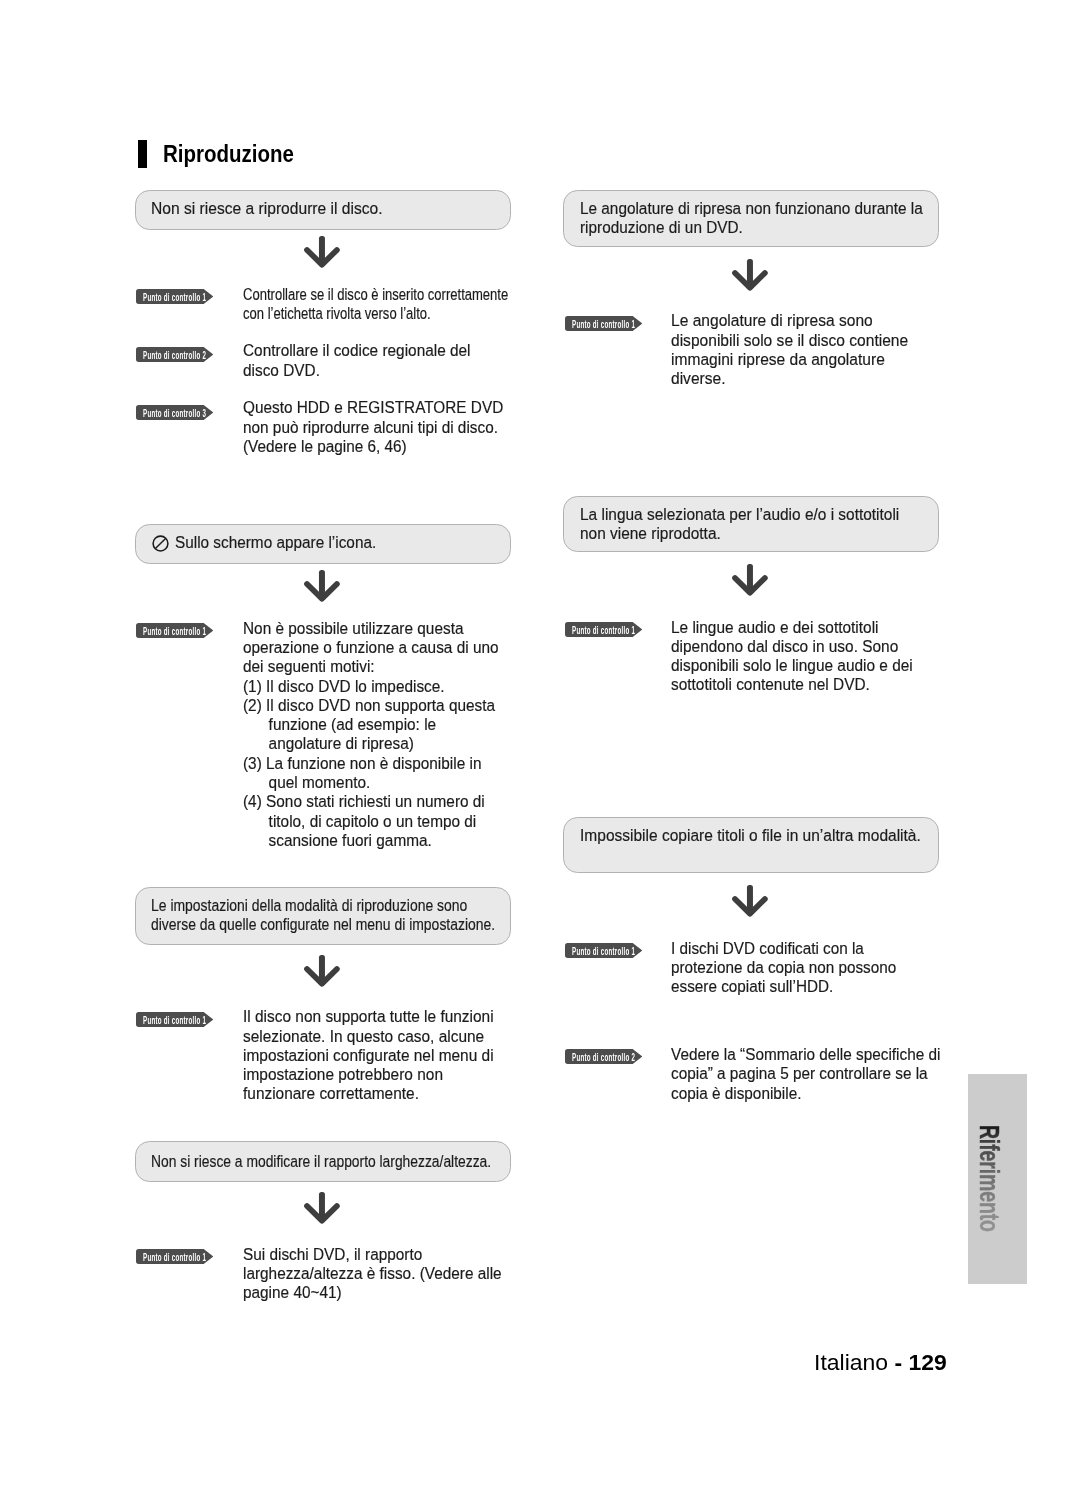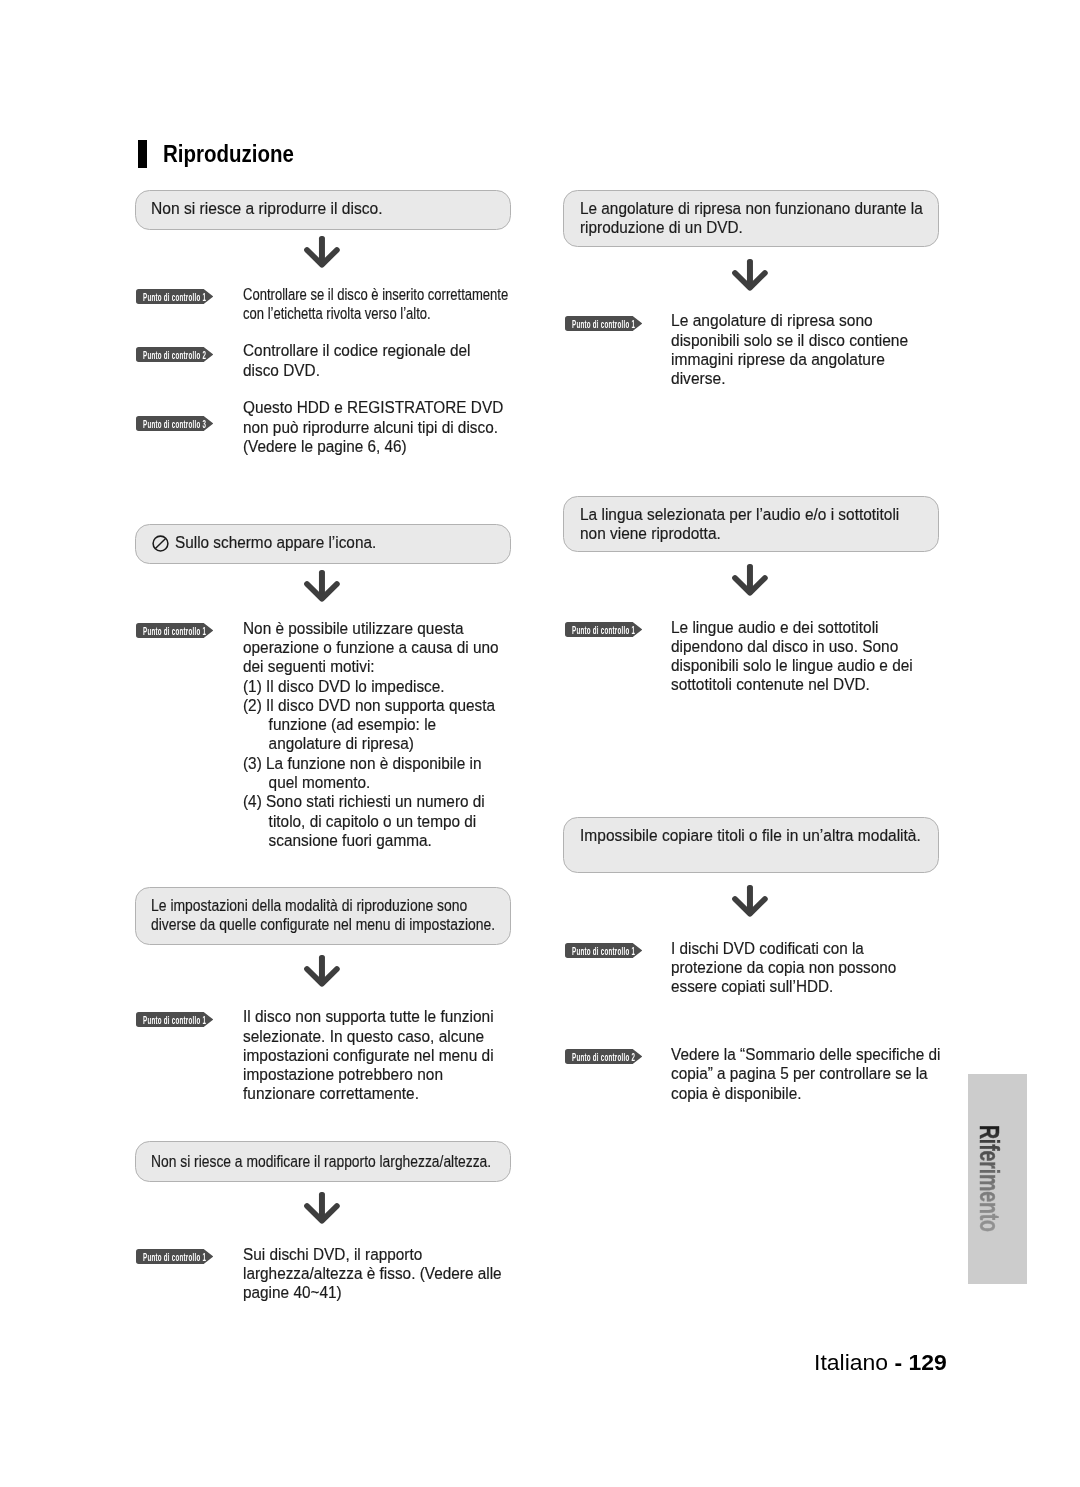--- a/index.html
+++ b/index.html
@@ -75,21 +75,21 @@
       <div class="btxt" style="left:242.9px;top:284.7px;transform:scaleX(0.777);">Controllare se il disco è inserito correttamente
 con l’etichetta rivolta verso l’alto.</div>
       <div class="cp" style="left:135.8px;top:347px;">
         <svg width="77.2" height="15" viewBox="0 0 77.2 15">
           <path d="M2.7 0 H67.7 L77.2 7.5 L67.7 15 H2.7 A2.7 2.7 0 0 1 0 12.3 V2.7 A2.7 2.7 0 0 1 2.7 0 Z" fill="#4d4d4d"></path>
         </svg>
         <span class="cplab">Punto di controllo 2</span>
       </div>
       <div class="btxt" style="left:242.9px;top:341.3px;transform:scaleX(0.917);">Controllare il codice regionale del
 disco DVD.</div>
-      <div class="cp" style="left:135.8px;top:416px;">
+      <div class="cp" style="left:135.8px;top:405px;">
         <svg width="77.2" height="15" viewBox="0 0 77.2 15">
           <path d="M2.7 0 H67.7 L77.2 7.5 L67.7 15 H2.7 A2.7 2.7 0 0 1 0 12.3 V2.7 A2.7 2.7 0 0 1 2.7 0 Z" fill="#4d4d4d"></path>
         </svg>
         <span class="cplab">Punto di controllo 3</span>
       </div>
       <div class="btxt" style="left:242.9px;top:398.3px;transform:scaleX(0.914);">Questo HDD e REGISTRATORE DVD
 non può riprodurre alcuni tipi di disco.
 (Vedere le pagine 6, 46)</div>
       <div class="pbox" style="left:134.6px;top:523.8px;width:376px;height:40.4px;background:#e9e9e9;border-color:#b2b2b2;"></div>
       <span class="picon" style="left:152.3px;top:535.3000000000001px;"><svg width="17" height="17" viewBox="0 0 17 17">

